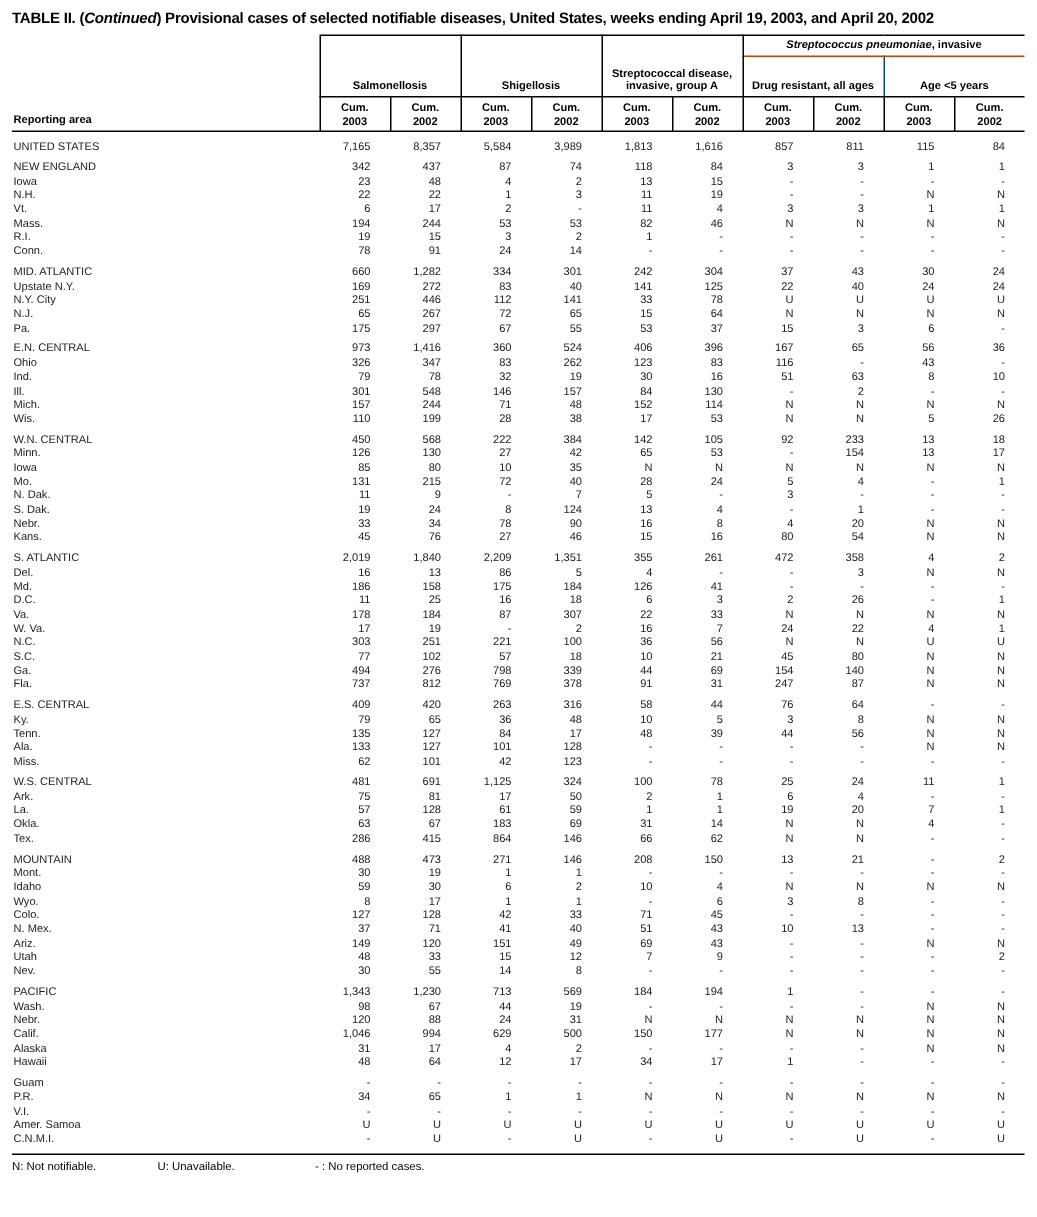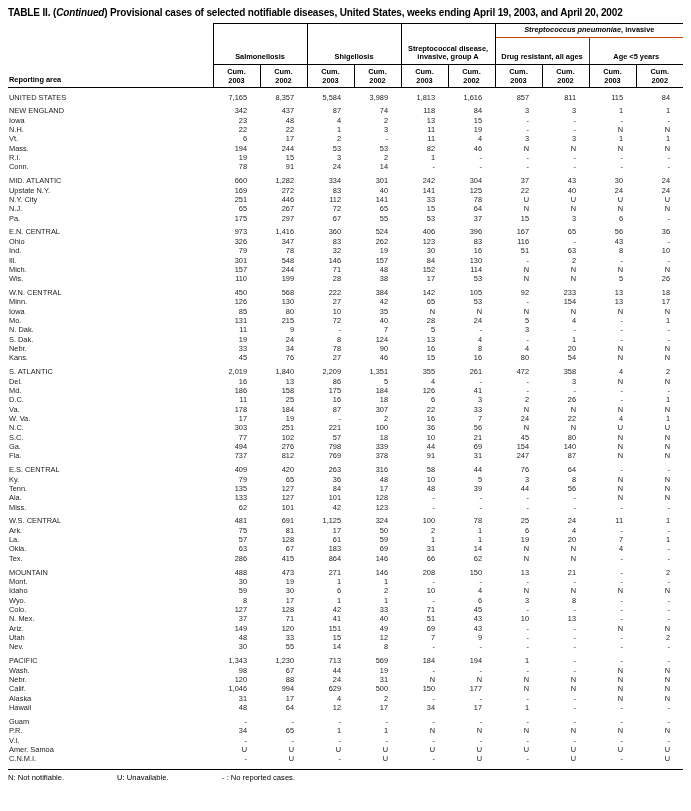--- a/index.html
+++ b/index.html
@@ -50,21 +50,21 @@
   th.cum.last{border-right:none;}
   tbody td{
     font-size:7.4px;line-height:9.35px;white-space:nowrap;
     padding:0;color:#1a1a1a;
   }
   td.area{text-align:left;padding-left:1px;}
   td.num{text-align:right;padding-right:13px;}
   tr.gap td{height:4.5px;line-height:4.5px;font-size:1px;}
   .footer{margin-top:5px;border-top:1.5px solid #000;padding-top:3px;}
   .fn-line1{font-size:7.6px;line-height:10px;color:#000;}
-  .fn-line1 .fn-n{display:inline-block;width:109px;}
+  .fn-line1 .fn-n{display:inline-block;width:97px;}
   .fn-line1 .fn-u{display:inline-block;width:105px;}
   .fn-line2{font-size:7.6px;line-height:10px;color:#000;}
   i{font-style:italic;}
 </style>
 </head>
 <body>
 
 <div class="page">
 
   <div class="title">

